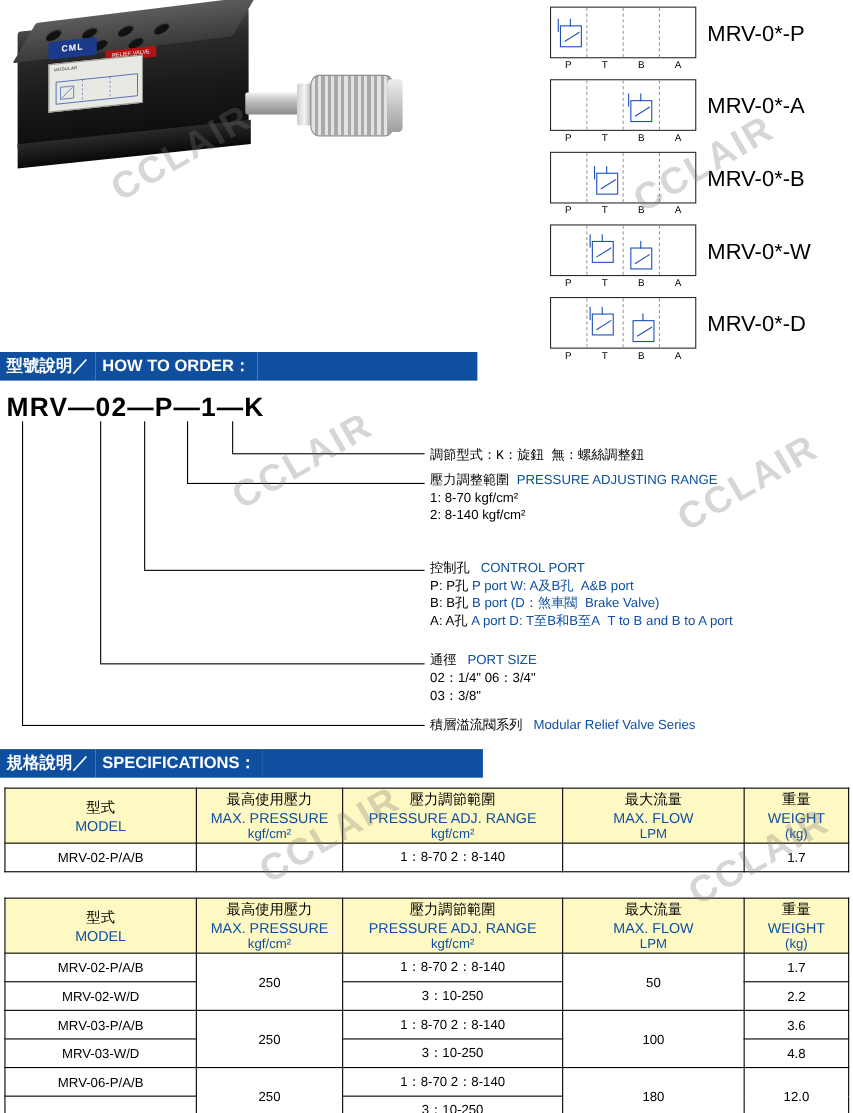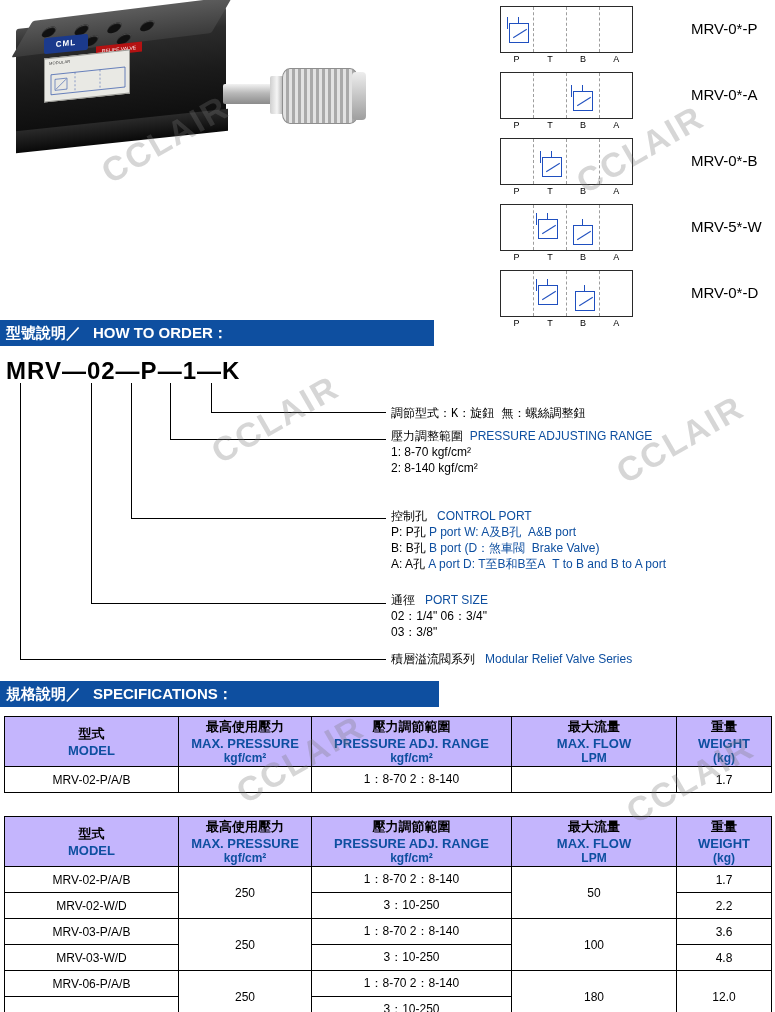--- a/index.html
+++ b/index.html
@@ -113,21 +113,21 @@
   .sym-spring {
     position:absolute; width:1px; height:12px; background:#1f4fbf;
   }
   .sym-ports {
     position:absolute; left:0; top:48px; width:133px;
     display:flex; font-size:9px; color:#000;
   }
   .sym-ports span { flex:1 1 0; text-align:center; }
   .sym-label {
     position:absolute; left:143px; top:14px;
-    font-size:15px; color:#000; white-space:nowrap;margin-left:48px;
+    font-size:20px; color:#000; white-space:nowrap;
   }
 
   
   .sec-head {
     position:absolute; left:0; height:26px;
     display:flex; align-items:stretch;text-align:center;
   }
   .sec-head .bar-blue {
     background:#0e4fa0; color:#fff; font-weight:bold;
     font-size:15px; line-height:26px; padding:0 6px 0 6px;
@@ -159,22 +159,22 @@
     table-layout:fixed;
   }
   .spec-table th, .spec-table td {
     border:1px solid #000;
     text-align:center;
     vertical-align:middle;
     font-size:12px;
     padding:1px 2px;
   }
   .spec-table thead th {
-    background:#c4b5fd;
-    font-weight:bold;
+    background:#fef9c3;
+    font-weight:normal;
     height:24px;
   }
   .spec-table thead th .cn { display:block; color:#000; font-size:13px; }
   .spec-table thead th .en { display:block; color:#0e4fa0; font-size:13px; }
   .spec-table thead th .un { display:block; color:#0e4fa0; font-size:12px; }
   .spec-table td { height:26px; }
   .td-model { text-align:left; padding-left:6px; }
   .rng { font-size:12px; }
 
   
@@ -291,21 +291,21 @@
         <div class="sym-valve" style="left:6px;top:20px"></div>
       </div>
       <div class="sym-cell"></div>
     </div>
     <div class="sym-ports">
       <span>P</span>
       <span>T</span>
       <span>B</span>
       <span>A</span>
     </div>
-    <div class="sym-label">MRV-5*-W</div>
+    <div class="sym-label">MRV-0*-W</div>
   </div>
 
   <div class="sym-row">
     <div class="sym-box">
       <div class="sym-cell"></div>
       <div class="sym-cell">
         <div class="sym-valve" style="left:4px;top:14px"></div>
         <div class="sym-spring" style="left:2px;top:8px"></div>
       </div>
       <div class="sym-cell">

